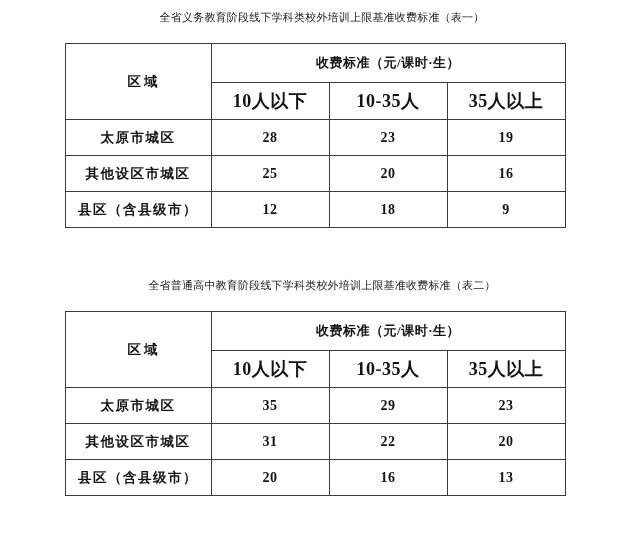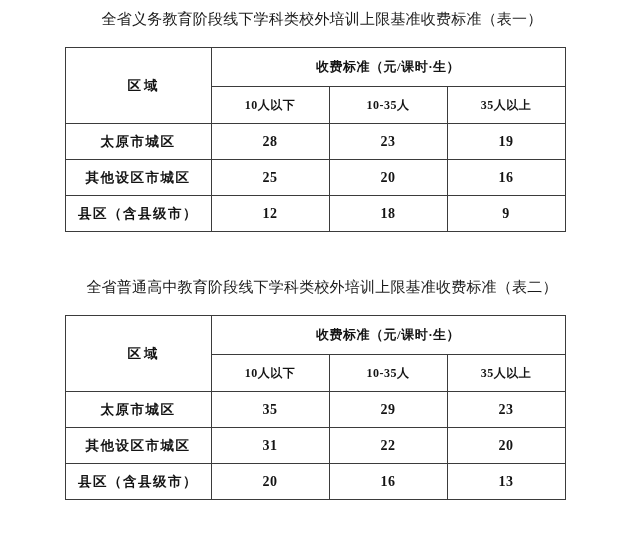--- a/index.html
+++ b/index.html
@@ -22,21 +22,21 @@
   }
   .section {
     position: absolute;
     left: 0;
     width: 630px;
   }
   .section-1 { top: 10px; }
   .section-2 { top: 278px; }
 
   .doc-title {
-    font-size: 15px;
+    font-size: 11px;
     letter-spacing: 0.2px;
     text-align: center;
     color: #1a1a1a;
     padding-left: 14px;
     padding-right: 0;
     font-family: "Liberation Serif", "DejaVu Serif", serif;
     font-weight: 500;
   }
 
   table.fee-table {
@@ -61,21 +61,21 @@
     font-size: 13px;
     letter-spacing: 0.5px;
   }
   .region-cell-head {
     font-size: 13.5px;
     letter-spacing: 3px;
     padding-left: 13px;
   }
   .sub-head {
     height: 34px;
-    font-size: 12px;
+    font-size: 18px;
     letter-spacing: 0.5px;
   }
   .row-label {
     height: 33px;
     font-size: 13.5px;
     letter-spacing: 1.5px;
     margin-left: 12px;
   }
   .row-value {
     font-size: 14px;

